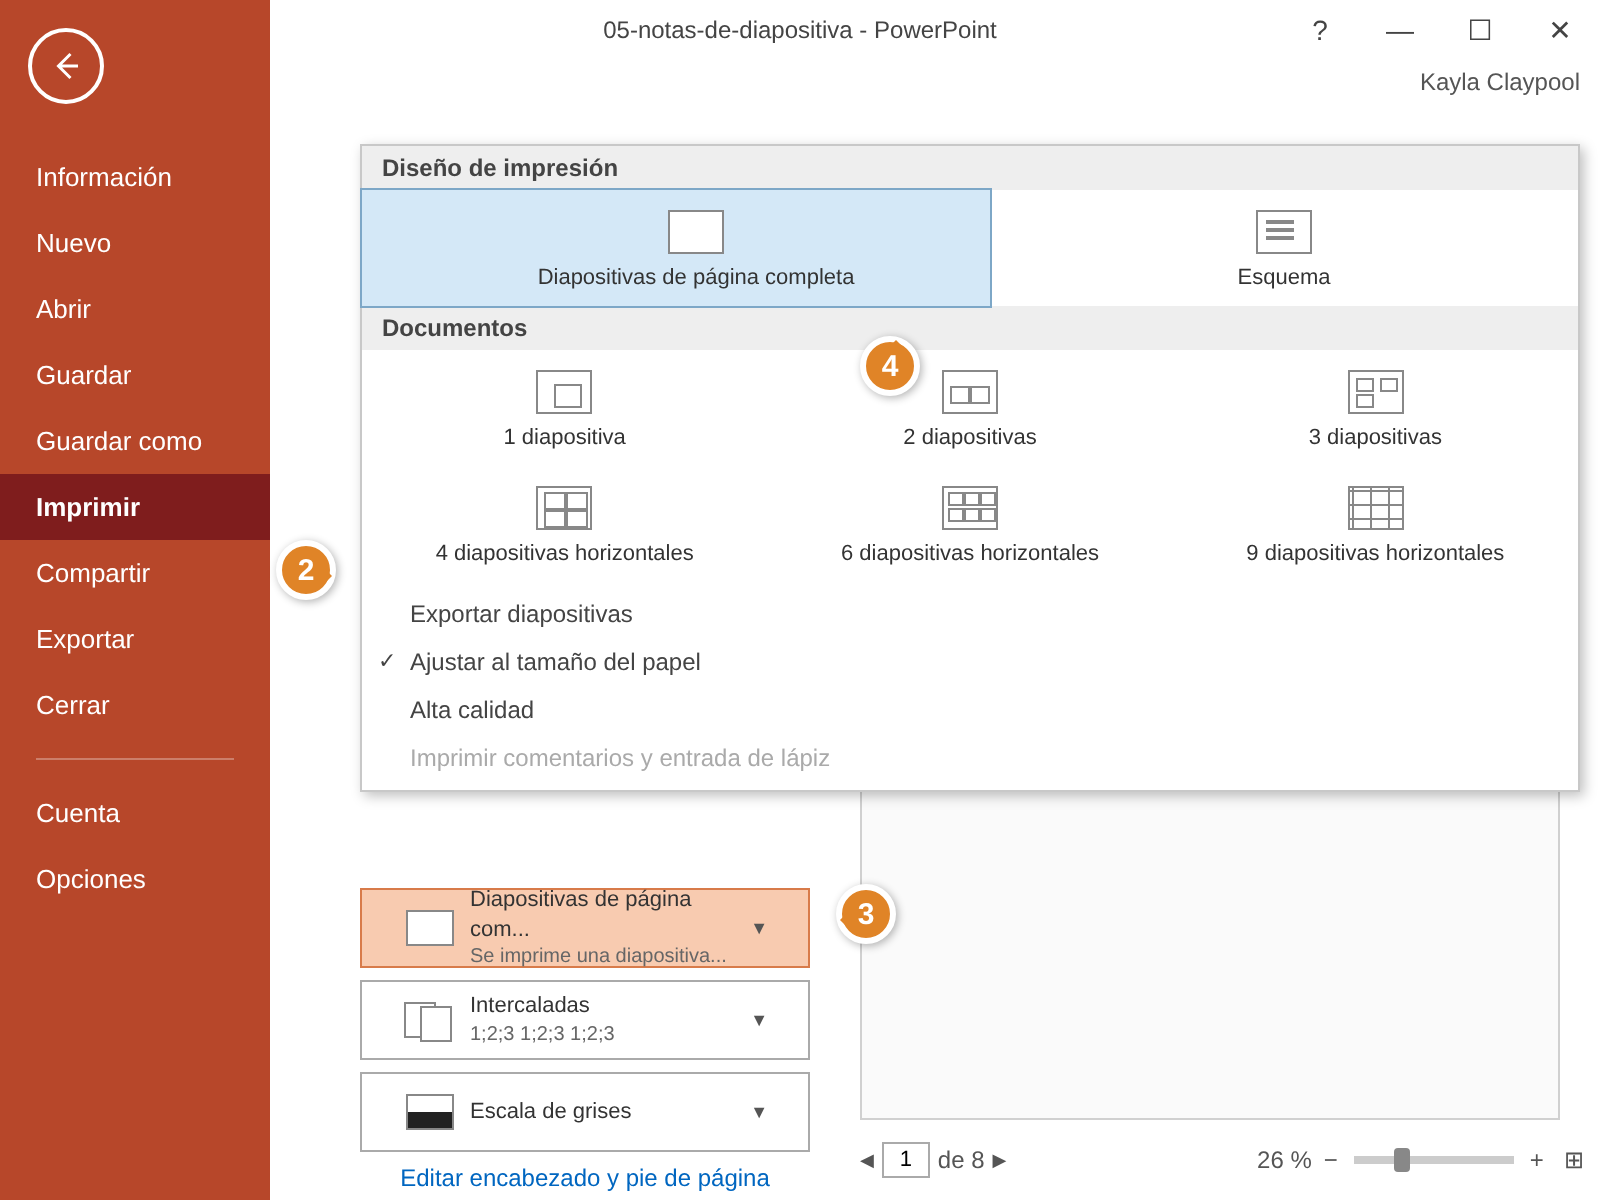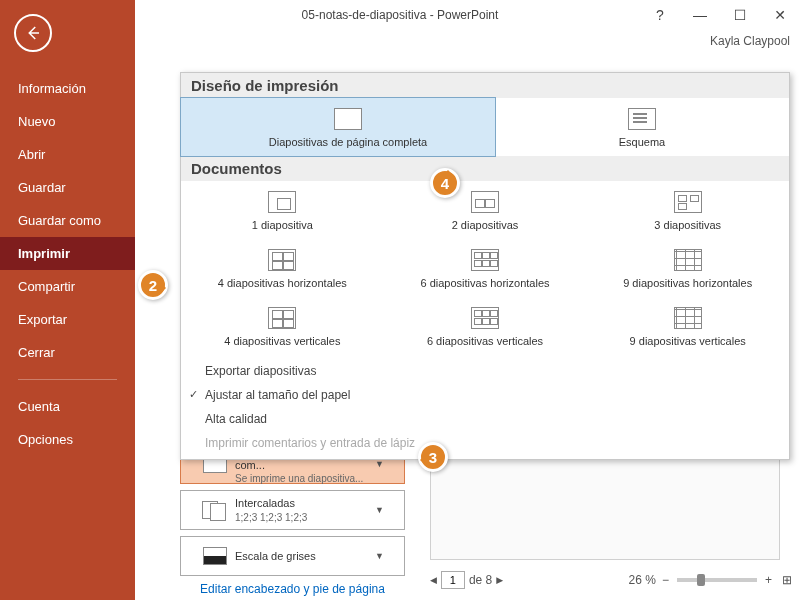--- a/index.html
+++ b/index.html
@@ -15,21 +15,21 @@
 .back-btn { width: 38px; height: 38px; border: 2px solid #fff; border-radius: 50%; margin-left: 14px; display: flex; align-items: center; justify-content: center; color: #fff; font-size: 18px; }
 .back-btn svg { width: 18px; height: 18px; stroke: #fff; fill: none; stroke-width: 2; }
 .menu { margin-top: 20px; }
 .menu-item { padding: 9px 18px; font-size: 13px; cursor: pointer; }
 .menu-item.active { background: #7f1d1d; font-weight: bold; }
 .menu-sep { height: 1px; background: rgba(255,255,255,0.3); margin: 10px 18px; }
 
 .content { position: absolute; left: 135px; right: 0; top: 54px; bottom: 0; background: #fff; }
 
 .dropdown-panel { position: absolute; left: 45px; top: 18px; width: 610px; background: #fff; border: 1px solid #c8c8c8; box-shadow: 2px 2px 6px rgba(0,0,0,0.25); z-index: 10; }
-.panel-section-header { background: #eee; padding: 4px 10px; font-size: 15px; font-weight: 600; color: #444; }
+.panel-section-header { background: #eee; padding: 4px 10px; font-size: 12px; font-weight: 600; color: #444; }
 .layout-row { display: flex; }
 .layout-cell { flex: 1; text-align: center; padding: 10px 4px 8px; font-size: 11px; color: #333; }
 .layout-cell.sel { background: #d4e8f7; border: 1px solid #7da7c7; margin: -1px; padding-left: 24px; }
 .layout-icon { width: 28px; height: 22px; border: 1px solid #888; margin: 0 auto 6px; background: #fff; position: relative; }
 .layout-icon.full { background: #fff; }
 .layout-icon.notes::after { content:""; position:absolute; left:3px; right:3px; top:3px; height:8px; border:1px solid #888; }
 .layout-icon.outline::before { content:""; position:absolute; left:4px; top:4px; width:14px; height:2px; background:#888; box-shadow: 0 4px 0 #888, 0 8px 0 #888; }
 .layout-icon.h1::after { content:""; position:absolute; left:8px; top:6px; width:12px; height:10px; border:1px solid #888; }
 .layout-icon.h2::before,.layout-icon.h2::after { content:""; position:absolute; width:9px; height:7px; border:1px solid #888; top:7px; }
 .layout-icon.h2::before{left:3px;} .layout-icon.h2::after{right:3px;}
@@ -120,25 +120,20 @@
     <div class="layout-row">
       <div class="layout-cell"><div class="layout-icon h1"></div><span>1 diapositiva</span></div>
       <div class="layout-cell"><div class="layout-icon h2"></div><span>2 diapositivas</span></div>
       <div class="layout-cell"><div class="layout-icon h3"></div><span>3 diapositivas</span></div>
     </div>
     <div class="layout-row">
       <div class="layout-cell"><div class="layout-icon grid4"></div><span>4 diapositivas horizontales</span></div>
       <div class="layout-cell"><div class="layout-icon grid6"></div><span>6 diapositivas horizontales</span></div>
       <div class="layout-cell"><div class="layout-icon grid9"></div><span>9 diapositivas horizontales</span></div>
     </div>
-    <div class="layout-row">
-      <div class="layout-cell"><div class="layout-icon grid4"></div><span>4 diapositivas verticales</span></div>
-      <div class="layout-cell"><div class="layout-icon grid6"></div><span>6 diapositivas verticales</span></div>
-      <div class="layout-cell"><div class="layout-icon grid9"></div><span>9 diapositivas verticales</span></div>
-    </div>
     <div class="opt-list">
       <div class="opt-item">Exportar diapositivas</div>
       <div class="opt-item checked">Ajustar al tamaño del papel</div>
       <div class="opt-item">Alta calidad</div>
       <div class="opt-item disabled">Imprimir comentarios y entrada de lápiz</div>
     </div>
   </div>
 
   <div class="settings-col">
     <div class="sel-box hl">

